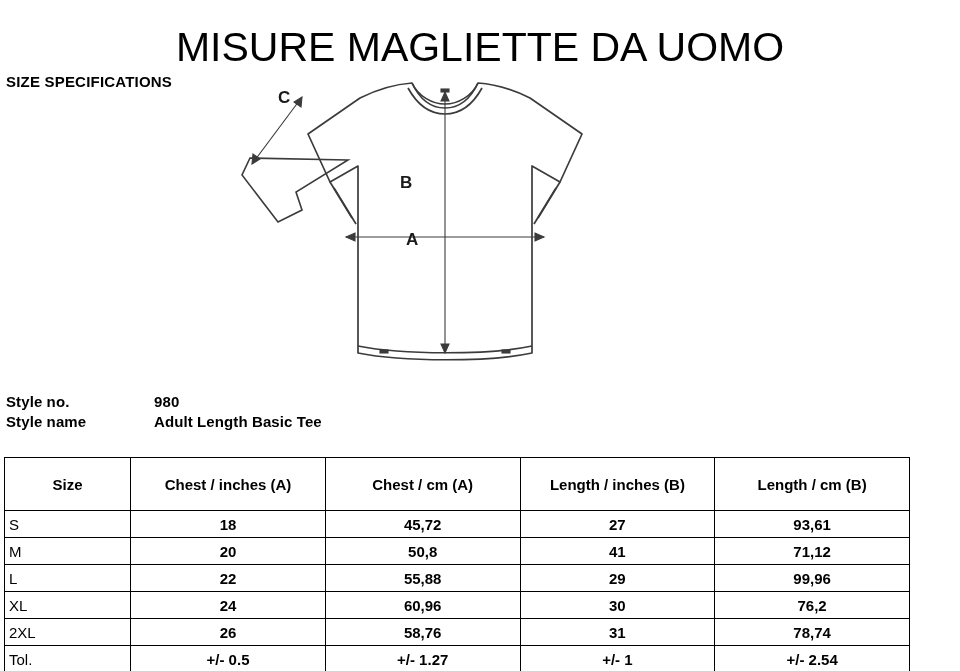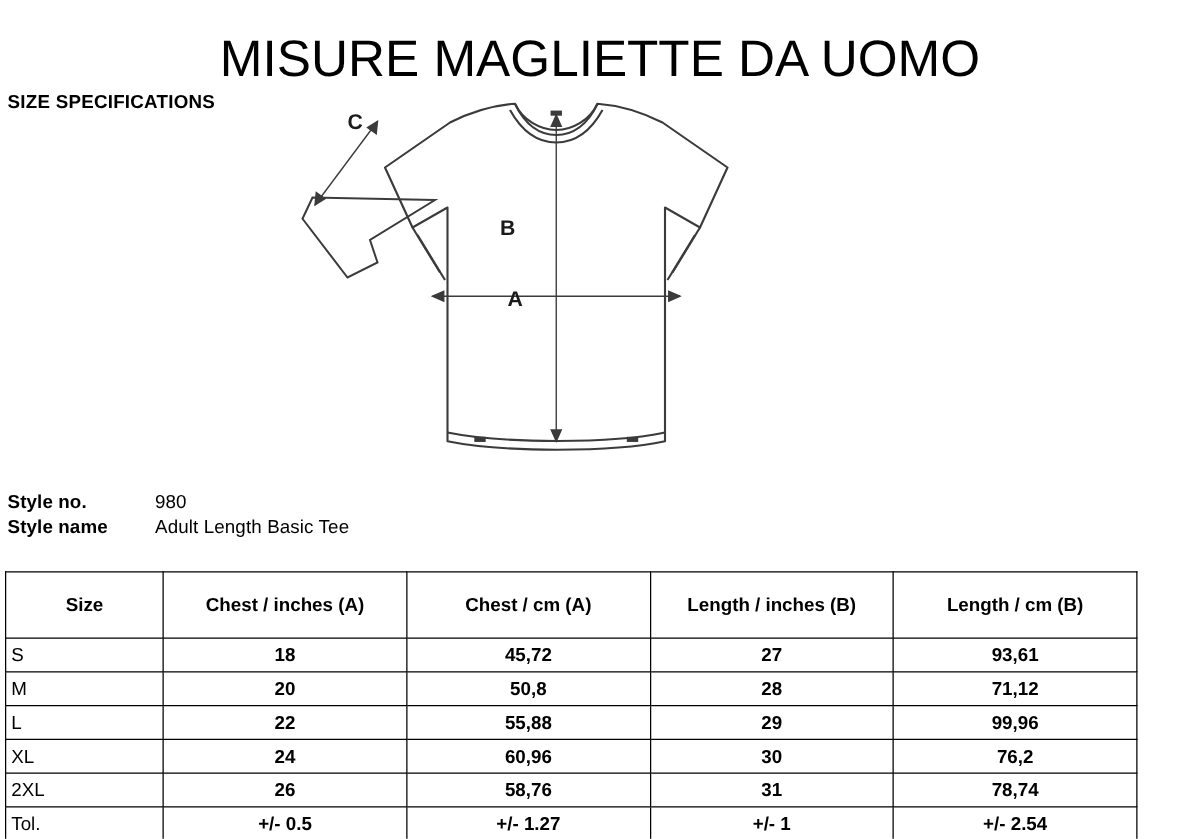--- a/index.html
+++ b/index.html
@@ -60,22 +60,23 @@
     display: flex;
     align-items: flex-start;
     margin-bottom: 3px;
   }
   .style-key {
     width: 118px;
     font-weight: bold;
     letter-spacing: 0.1px;
   }
   .style-val {
-    font-weight: normal;
+    font-weight: bold;
     letter-spacing: 0.1px;
+    margin-left: 30px;
   }
   table.size-table {
     position: absolute;
     top: 457px;
     left: 4px;
     width: 906px;
     border-collapse: collapse;
     font-size: 15px;
   }
   table.size-table th,
@@ -202,21 +203,21 @@
         <td class="cell-size">S</td>
         <td class="cell-val">18</td>
         <td class="cell-val">45,72</td>
         <td class="cell-val">27</td>
         <td class="cell-val">93,61</td>
       </tr>
       <tr>
         <td class="cell-size">M</td>
         <td class="cell-val">20</td>
         <td class="cell-val">50,8</td>
-        <td class="cell-val">28</td>
+        <td class="cell-val">41</td>
         <td class="cell-val">71,12</td>
       </tr>
       <tr>
         <td class="cell-size">L</td>
         <td class="cell-val">22</td>
         <td class="cell-val">55,88</td>
         <td class="cell-val">29</td>
         <td class="cell-val">99,96</td>
       </tr>
       <tr>

